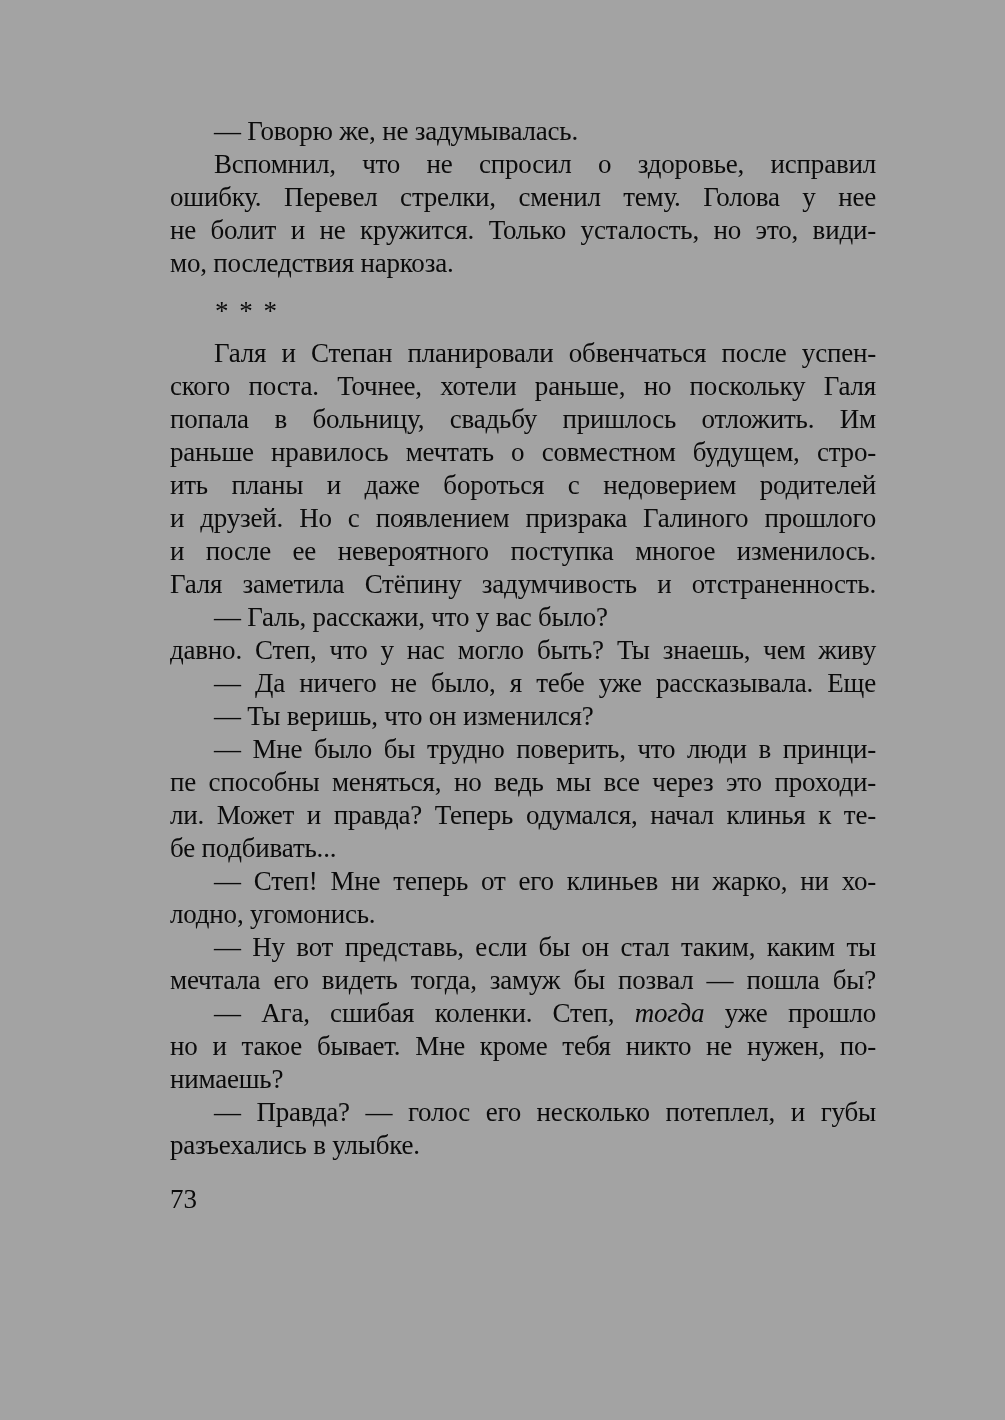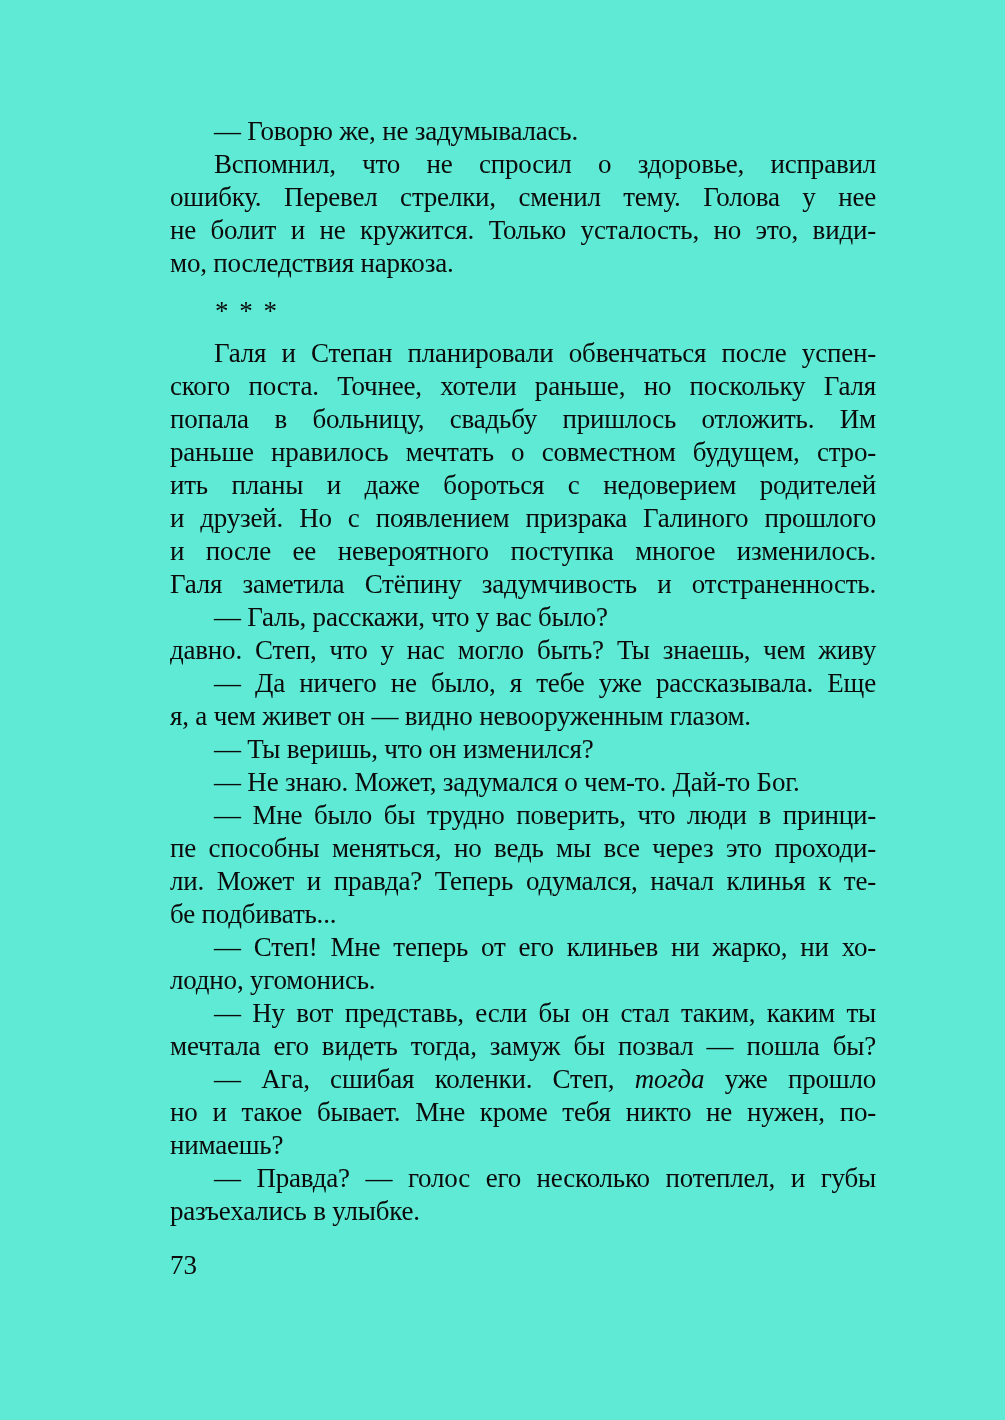--- a/index.html
+++ b/index.html
@@ -13,21 +13,21 @@
     position: relative;
     overflow: hidden;
     font-family: "Liberation Serif", "DejaVu Serif", serif;
     color: #0b0b0b;
   }
   .page {
     position: absolute;
     top: 0; left: 0;
     width: 1005px;
     height: 1420px;
-    background: #5eead4;
+    background: #a3a3a3;
   }
   .text-block {
     position: absolute;
     top: 115px;
     left: 170px;
     width: 706px;
   }
   p.paragraph {
     margin: 0;
     padding: 0;
@@ -91,27 +91,23 @@
           <span class="line j">и друзей. Но с появлением призрака Галиного прошлого</span>
           <span class="line j">и после ее невероятного поступка многое изменилось.</span>
           <span class="line j">Галя заметила Стёпину задумчивость и отстраненность.</span>
         </p>
         <p class="paragraph">
           <span class="line first">— Галь, расскажи, что у вас было?</span>
         </p>
         <p class="paragraph">
           <span class="line j">давно. Степ, что у нас могло быть? Ты знаешь, чем живу</span>
           <span class="line first j">— Да ничего не было, я тебе уже рассказывала. Еще</span>
-          <span class="line">я, а чем живет он — видно невооруженным глазом.</span>
         </p>
         <p class="paragraph">
           <span class="line first">— Ты веришь, что он изменился?</span>
-        </p>
-        <p class="paragraph">
-          <span class="line first">— Не знаю. Может, задумался о чем-то. Дай-то Бог.</span>
         </p>
         <p class="paragraph">
           <span class="line first j">— Мне было бы трудно поверить, что люди в принци-</span>
           <span class="line j">пе способны меняться, но ведь мы все через это проходи-</span>
           <span class="line j">ли. Может и правда? Теперь одумался, начал клинья к те-</span>
           <span class="line">бе подбивать...</span>
         </p>
         <p class="paragraph">
           <span class="line first j">— Степ! Мне теперь от его клиньев ни жарко, ни хо-</span>
           <span class="line">лодно, угомонись.</span>

